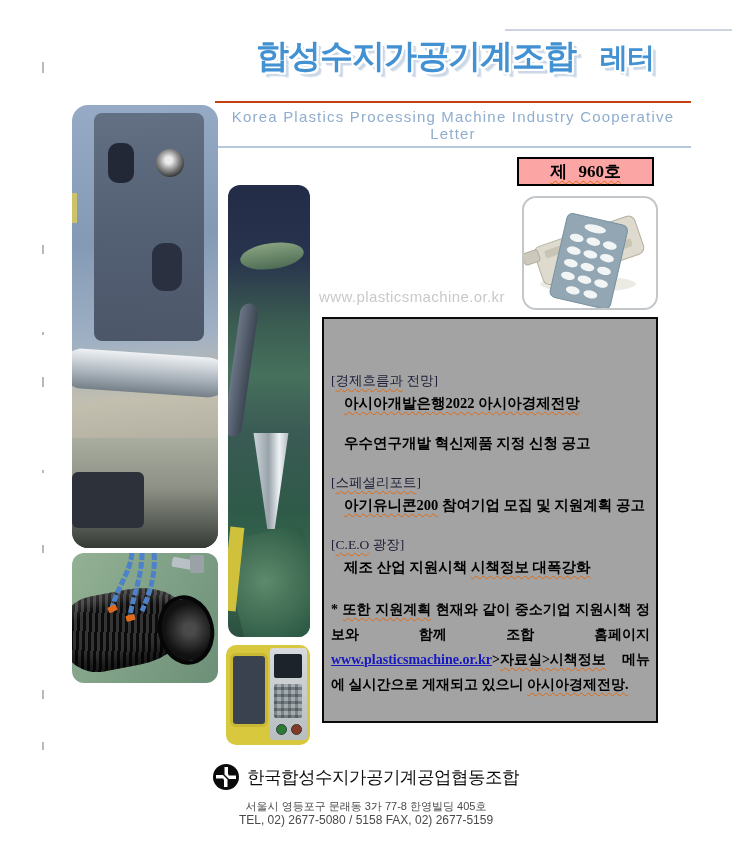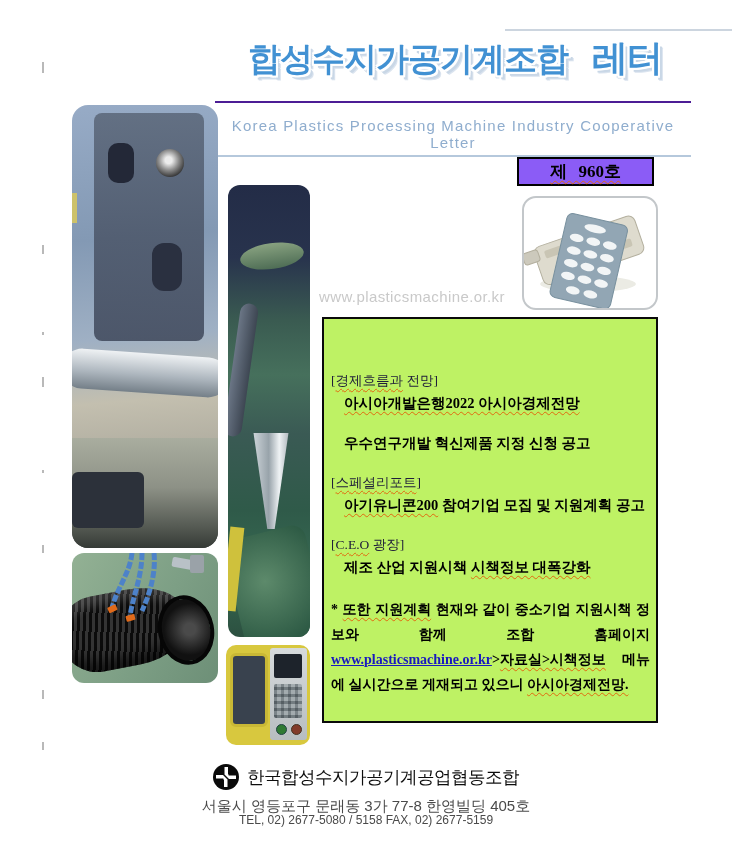--- a/index.html
+++ b/index.html
@@ -8,24 +8,24 @@
 
   
   .topline{position:absolute;left:505px;top:29px;width:227px;height:2px;background:#ccd5df;}
   .logo-title{position:absolute;left:205px;top:34px;width:500px;height:64px;text-align:center;
       font-weight:bold;color:#4191d3;letter-spacing:-1px;white-space:nowrap;
       font-family:"Liberation Sans",sans-serif;
       text-shadow:-2px -2px 0 #fff,2px -2px 0 #fff,-2px 2px 0 #fff,2px 2px 0 #fff,
                   0 -2px 0 #fff,0 2px 0 #fff,-2px 0 0 #fff,2px 0 0 #fff,
                   4px 4px 0 #c9d7e6,5px 5px 0 #dbe4ef;}
   .logo-main{font-size:33px;text-align:center;}
-  .logo-sub{font-size:36px;margin-left:24px;}
+  .logo-sub{font-size:28px;margin-left:24px;}
   .subtitle{position:absolute;left:215px;top:101px;width:476px;text-align:center;
-      border-top:2px solid #4c1d95;border-bottom:2px solid #b5c8dc;
-      padding:14px 0 4px 0;font-size:15px;letter-spacing:1.2px;color:#8fadce;}
+      border-top:2px solid #c2410c;border-bottom:2px solid #b5c8dc;
+      padding:5px 0 4px 0;font-size:15px;letter-spacing:1.2px;color:#8fadce;}
 
   
   .tick{position:absolute;left:42px;width:2px;background:#b9b9b9;}
 
   
   .photo{position:absolute;overflow:hidden;}
   .ph1{left:72px;top:105px;width:146px;height:443px;border-radius:16px;
        background:linear-gradient(175deg,#97abc6 0%,#8399b4 30%,#9fb0c4 52%,#c3bfaf 66%,#b0ada0 78%,#6e746e 90%,#474c49 100%);}
   .m1-plate{position:absolute;left:22px;top:8px;width:110px;height:228px;border-radius:8px;
        background:linear-gradient(180deg,rgba(90,102,120,.85),rgba(62,71,90,.85));}
@@ -69,42 +69,42 @@
        background:linear-gradient(180deg,#d6dadc,#b7bdc0);}
   .m4-screen{position:absolute;left:4px;top:6px;width:28px;height:24px;background:#1d232b;border-radius:2px;}
   .m4-keys{position:absolute;left:4px;top:36px;width:28px;height:34px;border-radius:2px;
        background:repeating-linear-gradient(0deg,#8f979b 0 3px,#ccd1d3 3px 7px),
                   repeating-linear-gradient(90deg,#9aa1a5 0 3px,#ccd1d3 3px 7px);background-blend-mode:multiply;}
   .m4-btn1{position:absolute;left:6px;top:76px;width:9px;height:9px;border-radius:50%;background:#2f7a33;border:1px solid #244;}
   .m4-btn2{position:absolute;left:21px;top:76px;width:9px;height:9px;border-radius:50%;background:#823b2a;border:1px solid #432;}
 
   
   .issue-box{position:absolute;left:517px;top:157px;width:137px;height:29px;box-sizing:border-box;
-       border:2px solid #000;background:#8b5cf6;text-align:center;line-height:25px;
+       border:2px solid #000;background:#fca5a5;text-align:center;line-height:25px;
        font-family:"Liberation Serif",serif;font-weight:bold;font-size:17px;color:#000;word-spacing:7px;}
   .product{position:absolute;left:522px;top:196px;width:136px;height:114px;box-sizing:border-box;
        border:2px solid #c3c7ca;border-radius:14px;background:#fff;overflow:hidden;}
   .watermark{position:absolute;left:319px;top:288px;font-size:15px;letter-spacing:.4px;color:#c9c9c9;}
 
   
   .cbox{position:absolute;left:322px;top:317px;width:336px;height:406px;box-sizing:border-box;
-       border:2px solid #0a0a0a;background:#bef264;padding:52px 6px 0 7px;
+       border:2px solid #0a0a0a;background:#a3a3a3;padding:52px 6px 0 7px;
        font-family:"Liberation Serif",serif;}
   .cat{font-size:13.5px;color:#20203a;line-height:19px;margin-bottom:3px;white-space:nowrap;}
   .tit{font-size:14.5px;font-weight:bold;color:#000;line-height:20px;margin:0 0 20px 13px;white-space:nowrap;}
   .note{margin-top:15px;font-size:14px;font-weight:bold;color:#000;line-height:25px;text-align:justify;}
   .sp{text-decoration-line:underline;text-decoration-style:wavy;text-decoration-color:#e06a10;
       text-decoration-thickness:1px;text-underline-offset:3px;}
   .lnk{color:#1818c0;text-decoration:underline;cursor:pointer;}
 
   
   .footer{position:absolute;left:0;top:764px;width:732px;text-align:center;}
   .org-row{display:inline-flex;align-items:center;gap:8px;}
   .org{font-weight:normal;font-size:17.5px;color:#0d0d0d;letter-spacing:-.5px;}
-  .addr{margin-top:5px;font-size:15px;color:#4a4a4a;line-height:14px;}
+  .addr{margin-top:5px;font-size:11px;color:#4a4a4a;line-height:14px;}
   .tel{font-size:12px;color:#4a4a4a;line-height:14px;}
 </style>
 </head>
 <body>
 
 <div class="page">
 
   <div class="tick" style="top:62px;height:11px;"></div>
   <div class="tick" style="top:245px;height:9px;"></div>
   <div class="tick" style="top:332px;height:3px;"></div>

